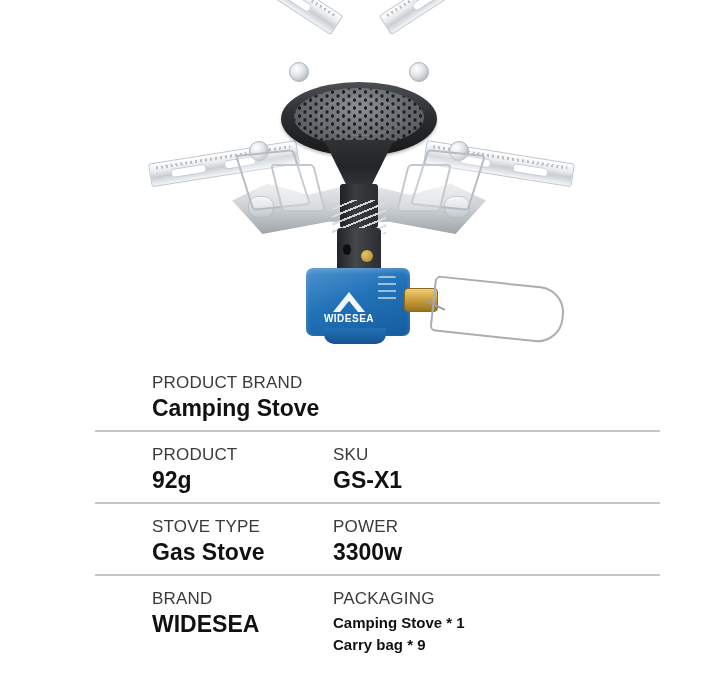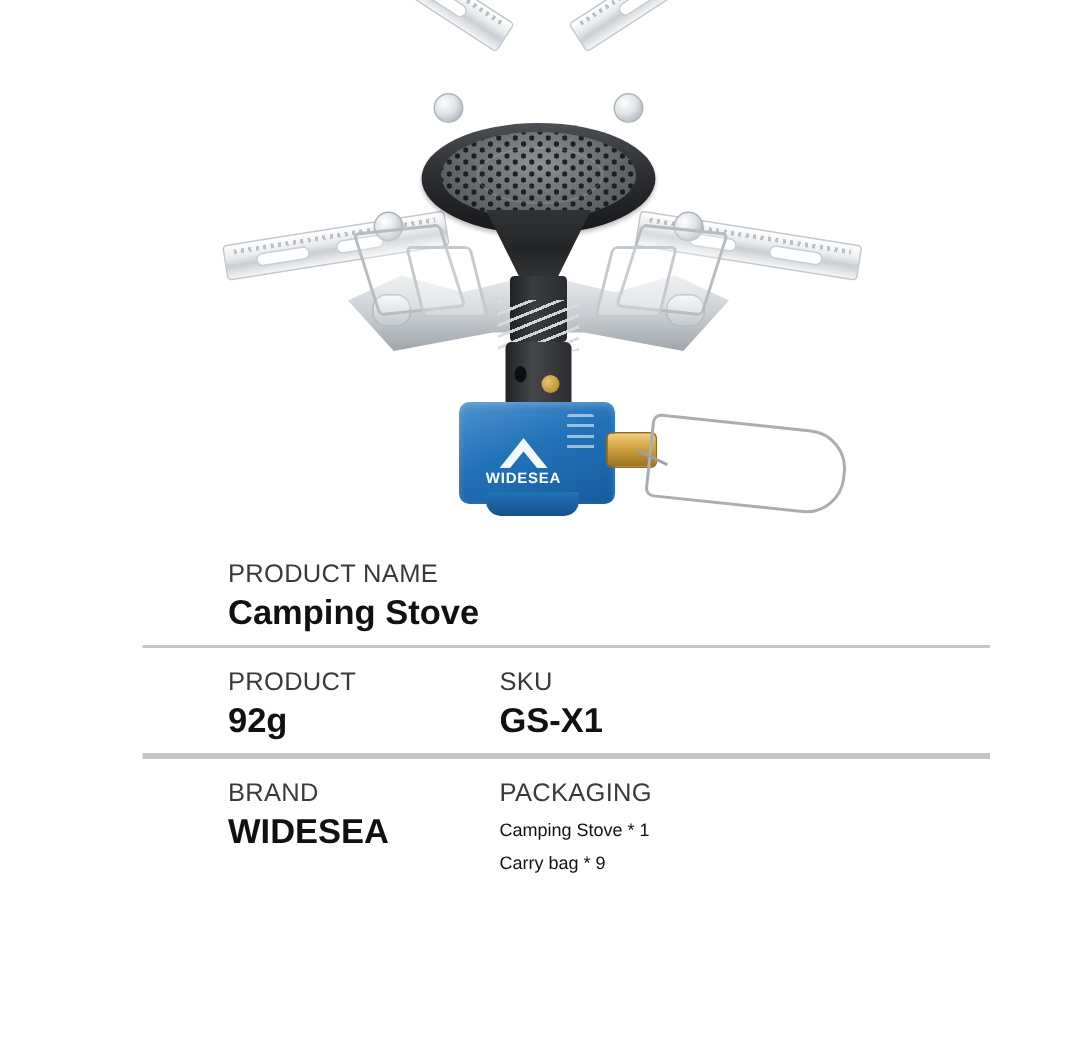--- a/index.html
+++ b/index.html
@@ -274,22 +274,22 @@
   }
   .value {
     font-size: 23px;
     font-weight: bold;
     color: #111111;
     line-height: 24px;
     margin-top: 2px;
     white-space: nowrap;
   }
   .value-line {
-    font-size: 12px;
-    font-weight: normal;
+    font-size: 15px;
+    font-weight: bold;
     color: #111111;
     line-height: 22px;
     white-space: nowrap;
   }
   .value-lines { margin-top: 2px; }
 </style>
 </head>
 <body>
 
 <div class="photo">
@@ -358,21 +358,21 @@
     <div class="brass"></div>
     <div class="handle"></div>
     <div class="handle-link"></div>
   </div>
 </div>
 
 <div class="spec">
 
   <div class="spec-row">
     <div class="cell cell-left">
-      <div class="label">PRODUCT NAME</div>
+      <div class="label">PRODUCT BRAND</div>
       <div class="value">Camping Stove</div>
     </div>
     <div class="cell cell-right">
     </div>
   </div>
 
   <div class="divider"></div>
 
   <div class="spec-row">
     <div class="cell cell-left">
@@ -380,20 +380,30 @@
       <div class="value">92g</div>
     </div>
     <div class="cell cell-right">
       <div class="label">SKU</div>
       <div class="value">GS-X1</div>
     </div>
   </div>
 
   <div class="divider"></div>
 
+  <div class="spec-row">
+    <div class="cell cell-left">
+      <div class="label">STOVE TYPE</div>
+      <div class="value">Gas Stove</div>
+    </div>
+    <div class="cell cell-right">
+      <div class="label">POWER</div>
+      <div class="value">3300w</div>
+    </div>
+  </div>
 
   <div class="divider"></div>
 
   <div class="spec-row">
     <div class="cell cell-left">
       <div class="label">BRAND</div>
       <div class="value">WIDESEA</div>
     </div>
     <div class="cell cell-right">
       <div class="label">PACKAGING</div>

